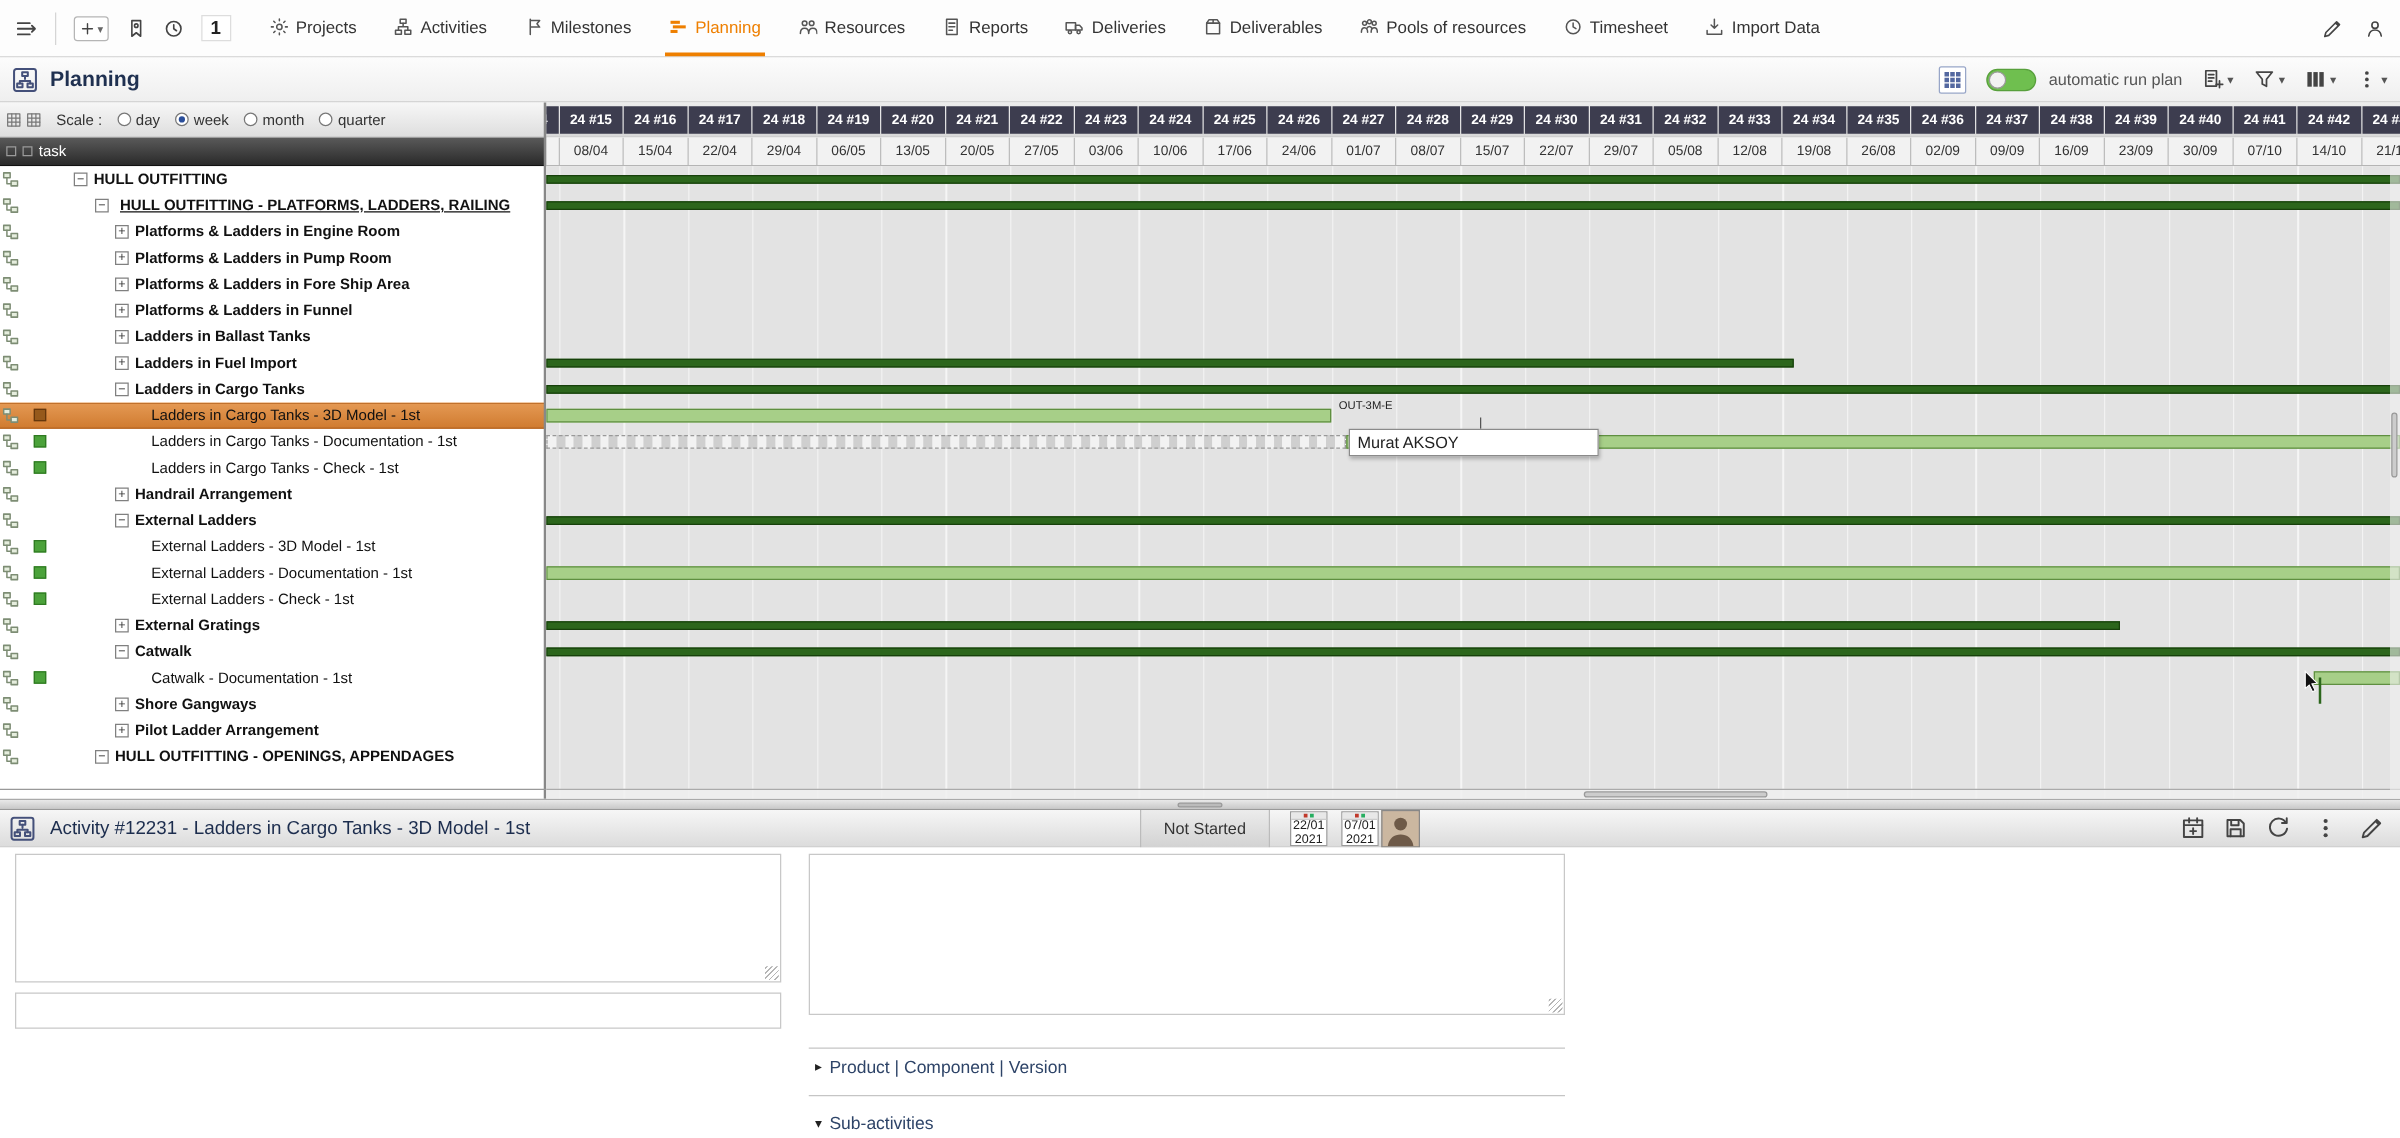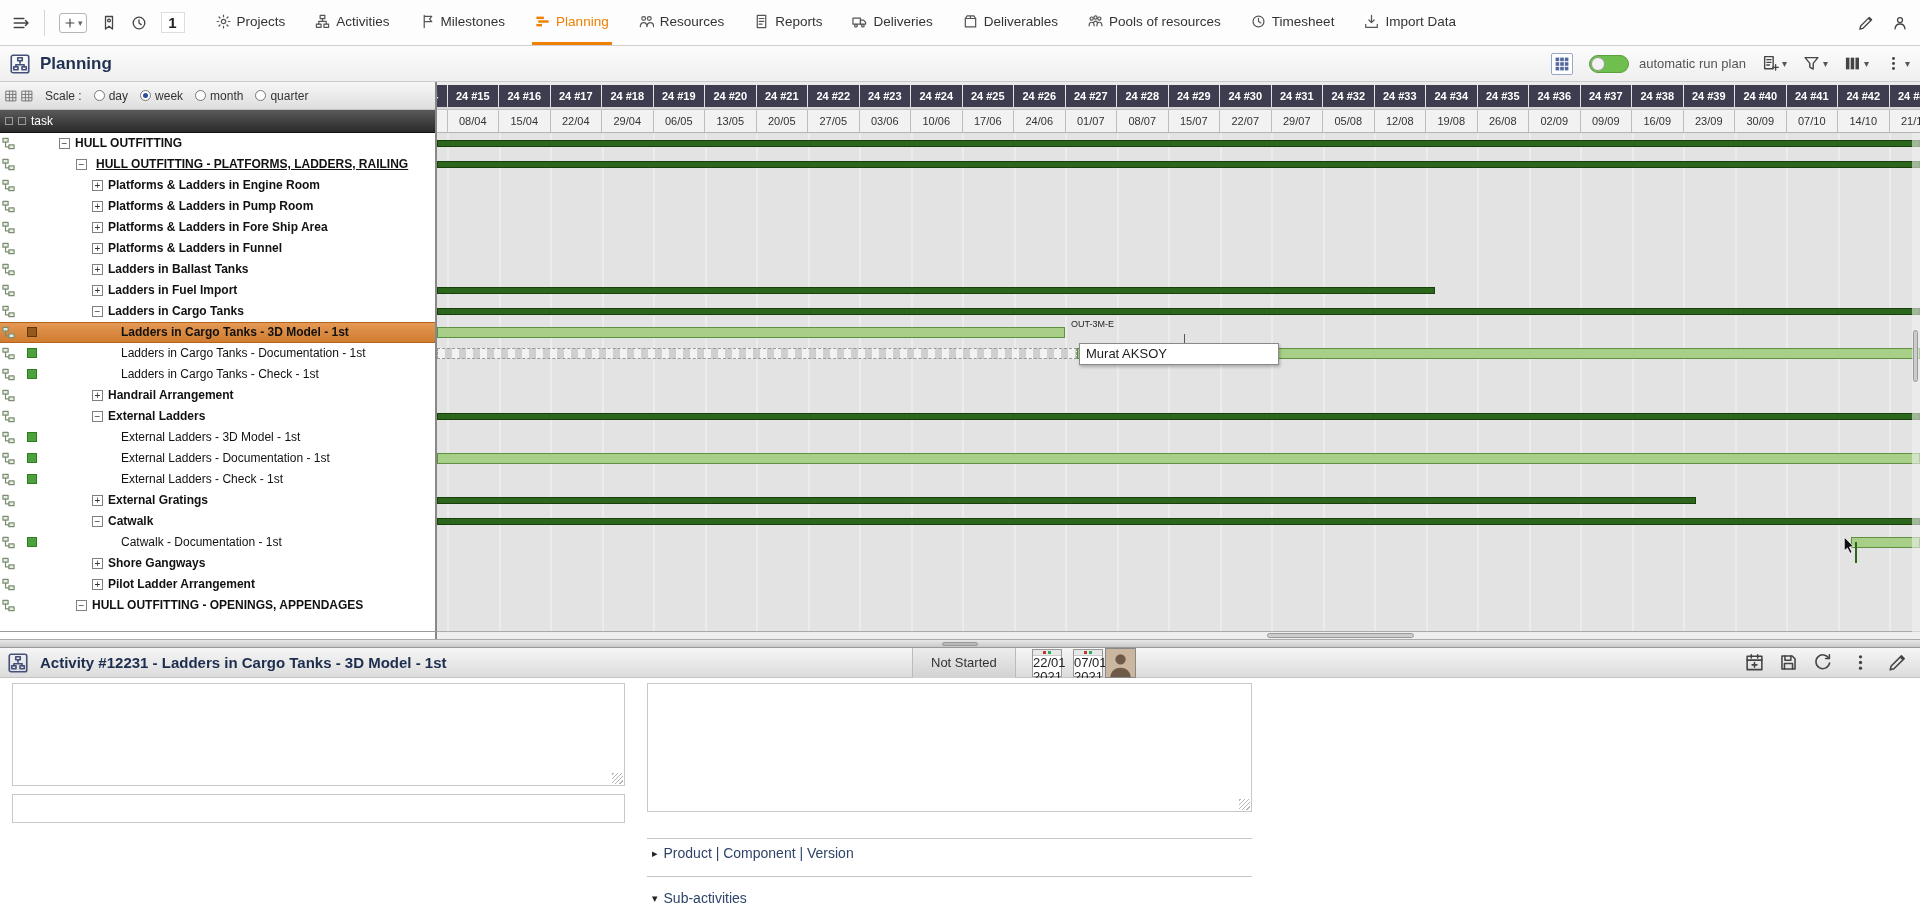--- a/index.html
+++ b/index.html
@@ -85,23 +85,23 @@
 .hscroll{position:absolute;left:437px;right:0;top:631px;height:8px;background:rgba(240,240,240,.85);border-top:1px solid #aaa;z-index:6}
 .hthumb{position:absolute;left:830px;top:1px;width:147px;height:5px;background:#ccc;border:1px solid #999;border-radius:3px;cursor:pointer}
 .vscroll{position:absolute;right:0;top:133px;width:8px;height:506px;background:rgba(240,240,240,.6);z-index:6}
 .vthumb{position:absolute;left:1px;top:197px;width:5px;height:52px;background:#ccc;border:1px solid #999;border-radius:3px;cursor:pointer}
 .splitter{position:absolute;left:0;right:0;top:639px;height:9px;background:linear-gradient(#e8e8e8,#c9c9c9);border-top:1px solid #aaa;border-bottom:1px solid #999;cursor:row-resize}
 .split-handle{position:absolute;left:50%;top:2px;width:36px;height:4px;margin-left:-18px;background:#bbb;border:1px solid #999;border-radius:2px}
 
 
 .act-header{position:absolute;left:0;right:0;top:648px;height:30px;background:linear-gradient(#f6f6f6,#dcdcdc);border-bottom:1px solid #c5c5c5}
 .act-ico{position:absolute;left:8px;top:5px;color:#44507a}
-.act-title{position:absolute;left:40px;top:6px;font-size:15px;font-weight:bold;color:#1c2d4e;white-space:nowrap}
+.act-title{position:absolute;left:40px;top:6px;font-size:15px;font-weight:normal;color:#1c2d4e;white-space:nowrap}
 .act-status{position:absolute;top:0;height:30px;line-height:29px;padding:0 18px;background:linear-gradient(#ececec,#d2d2d2);border-left:1px solid #bbb;border-right:1px solid #bbb;font-size:13px;color:#333;cursor:pointer}
-.date-stamp{position:absolute;top:1px;width:30px;height:28px;background:#fff;border:1px solid #999;font-size:13px;line-height:1.05;text-align:center;cursor:pointer}
+.date-stamp{position:absolute;top:1px;width:30px;height:28px;background:#fff;border:1px solid #999;font-size:10px;line-height:1.05;text-align:center;cursor:pointer}
 .ds-top{height:6px;background:#e8e8e8;border-bottom:1px solid #ccc;display:flex;gap:2px;justify-content:center;align-items:center}
 .ds-dot{width:3px;height:3px}
 .ds-line{color:#222}
 .avatar{position:absolute;top:0;width:31px;height:30px;border:1px solid #888;overflow:hidden;background:#cbb7a0;cursor:pointer}
 .ahi{position:absolute;top:5px;color:#444;cursor:pointer}
 .act-body{position:absolute;left:0;right:0;top:678px;bottom:0;background:#fff}
 .ta{position:absolute;background:#fff;border:1px solid #c8c8c8;cursor:text}
 .ta.grip::after{content:"";position:absolute;right:1px;bottom:1px;width:11px;height:11px;background:repeating-linear-gradient(-45deg,transparent 0 2px,#b5b5b5 2px 3px)}
 .divider{position:absolute;height:1px;background:#c5c5c5}
 .sec-header{position:absolute;font-size:14px;color:#2e4468;display:flex;gap:6px;align-items:center;cursor:pointer}
@@ -574,21 +574,21 @@
         <span class="row-ico">
           <svg width="13" height="13" viewBox="0 0 14 14" fill="none" stroke="currentColor" stroke-width="1.3" stroke-linecap="round" stroke-linejoin="round">
             <g stroke="#7d8d74" fill="#e6eede">
               <rect x="1" y="1.4" width="5.6" height="4.2"></rect>
               <rect x="7.4" y="8.4" width="5.6" height="4.2"></rect>
             </g>
             <path d="M3.8 5.6v5.1h3.6" stroke="#7d8d74"></path>
           </svg>
         </span>
         <span class="leaf-sq"></span>
-        <span class="tlabel" style="left: 121px; font-weight: bold;">Ladders in Cargo Tanks - 3D Model - 1st</span>
+        <span class="tlabel" style="left: 121px;">Ladders in Cargo Tanks - 3D Model - 1st</span>
       </div>
       <div class="trow">
         <span class="row-ico">
           <svg width="13" height="13" viewBox="0 0 14 14" fill="none" stroke="currentColor" stroke-width="1.3" stroke-linecap="round" stroke-linejoin="round">
             <g stroke="#7d8d74" fill="#e6eede">
               <rect x="1" y="1.4" width="5.6" height="4.2"></rect>
               <rect x="7.4" y="8.4" width="5.6" height="4.2"></rect>
             </g>
             <path d="M3.8 5.6v5.1h3.6" stroke="#7d8d74"></path>
           </svg>

